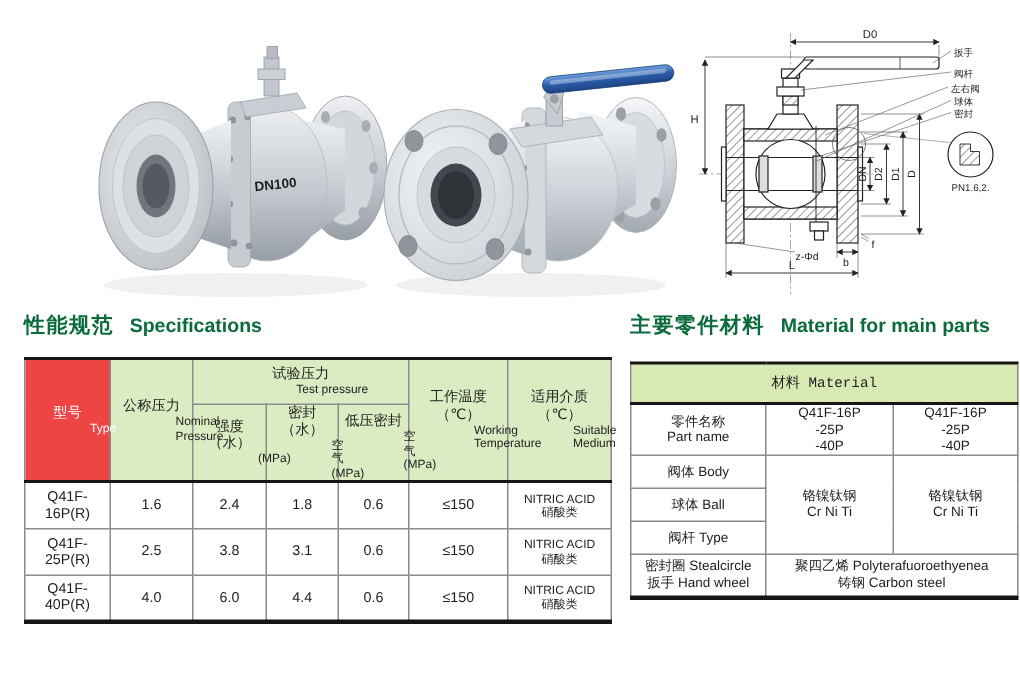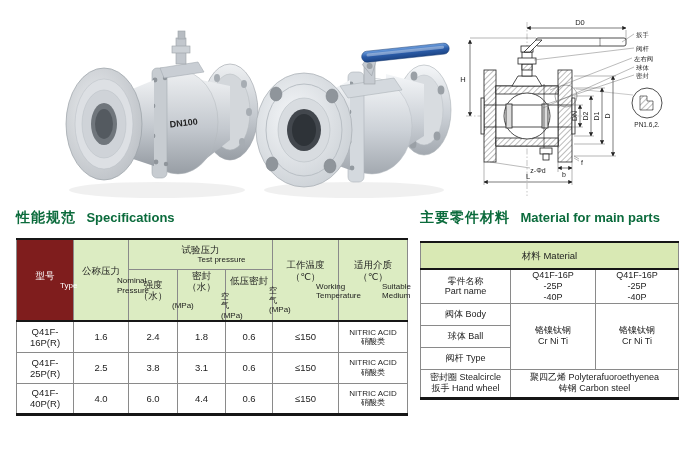--- a/index.html
+++ b/index.html
@@ -20,29 +20,29 @@
   table { border-collapse:collapse; table-layout:fixed; position:absolute; background:#fff; }
   td, th { border:1px solid #8a8a8a; text-align:center; vertical-align:middle; padding:0 1px; font-weight:normal; color:#1d1d1d; line-height:1.18; }
 
   .spec-table { left:16px; top:238px; width:391px; font-size:9.5px;
                 border-top:2px solid #161616; border-bottom:3px solid #161616; }
   .spec-table thead tr:first-child { height:30px; }
   .spec-table thead tr:last-child  { height:32px; }
   .spec-table tbody tr { height:31px; }
   .spec-table thead th { background:#dcecc2; }
   .spec-table thead { border-bottom:2px solid #161616; }
-  .spec-table th.dark { background:#7f1d1d; color:#fff; }
+  .spec-table th.dark { background:#ef4444; color:#fff; }
   .spec-table .en { font-size:8px;margin-left:42px; }
   .spec-table .zh { font-size:9.5px; }
   .spec-table td.small2 { font-size:8px; }
 
   .mat-table { left:420px; top:241px; width:258px; font-size:9px;
                border-top:2px solid #161616; border-bottom:3px solid #161616; }
   .mat-table tr.hdr { height:27px; border-bottom:2px solid #161616; }
-  .mat-table tr.hdr th { background:#d9e9b4; font-size:9.5px; }
+  .mat-table tr.hdr th { background:#d9e9b4; font-size:9.5px;font-family:Liberation Mono, monospace; }
   .mat-table tr.r1 { height:34px; }
   .mat-table tr.r2, .mat-table tr.r3, .mat-table tr.r4 { height:22px; }
   .mat-table tr.r5 { height:29px; }
 
   svg text { font-family:"Liberation Sans","DejaVu Sans",sans-serif; fill:#1d1d1d; }
 </style>
 </head>
 <body>
 
 <div class="page">

